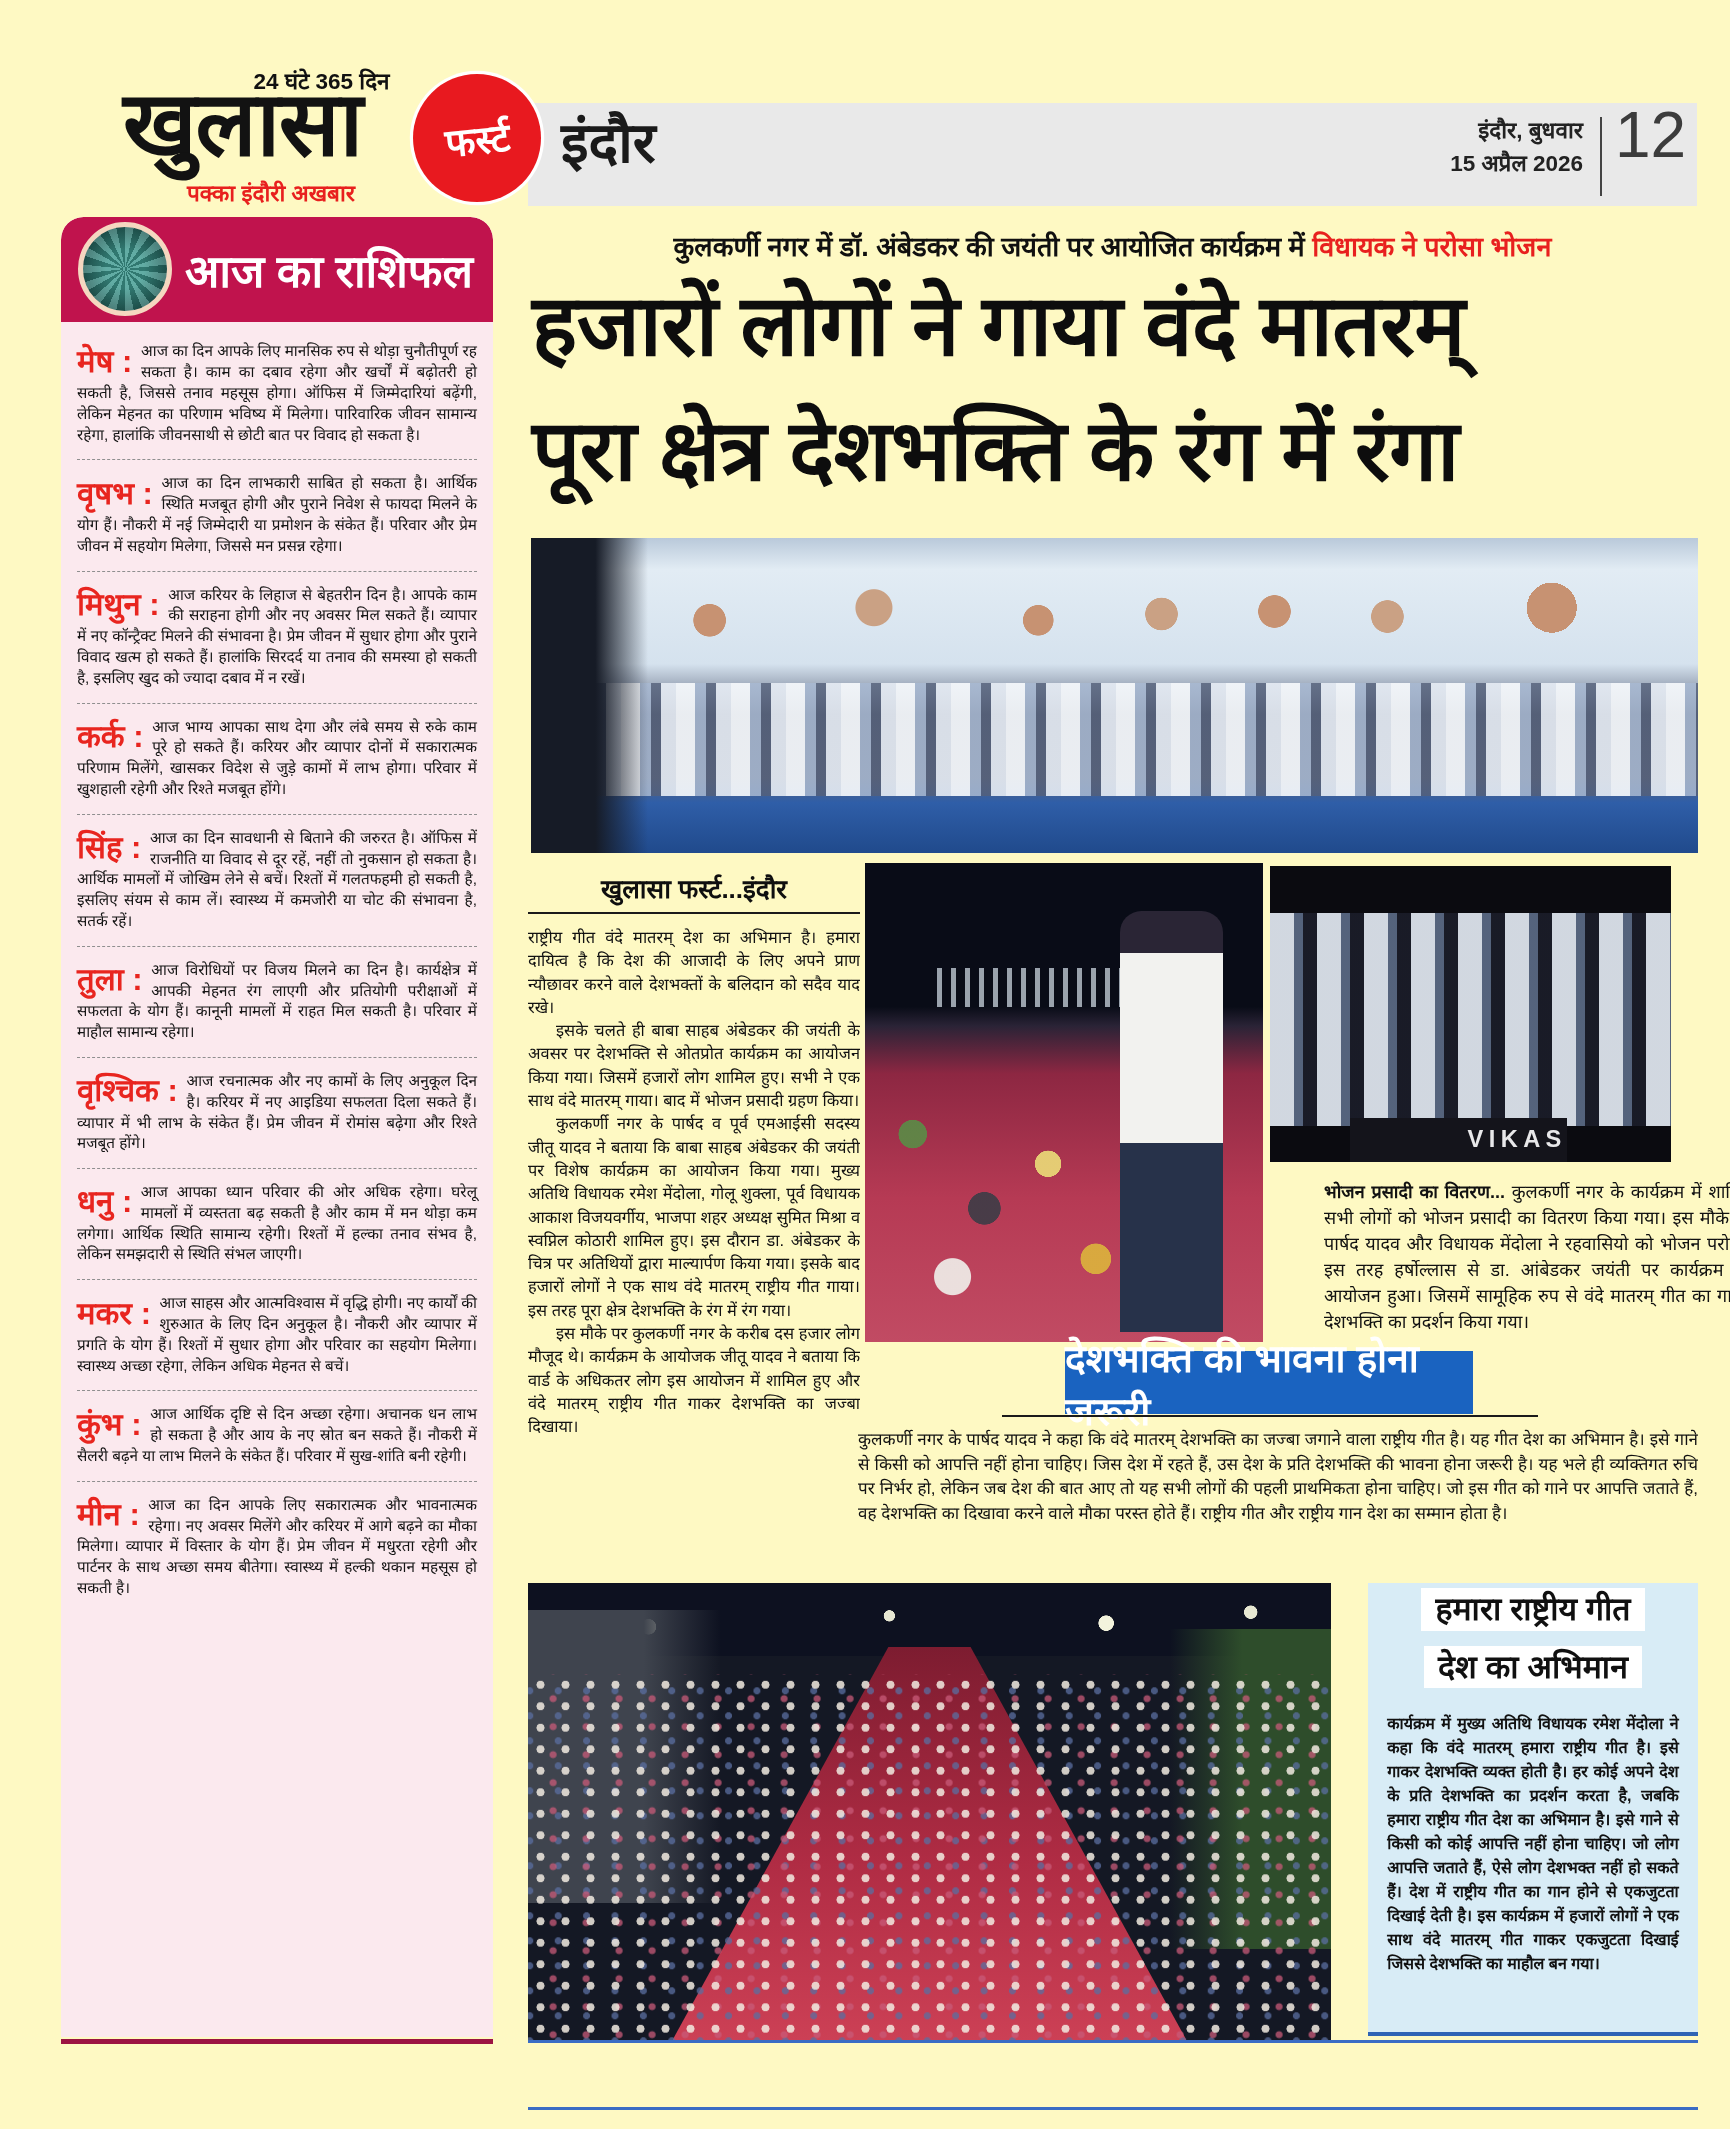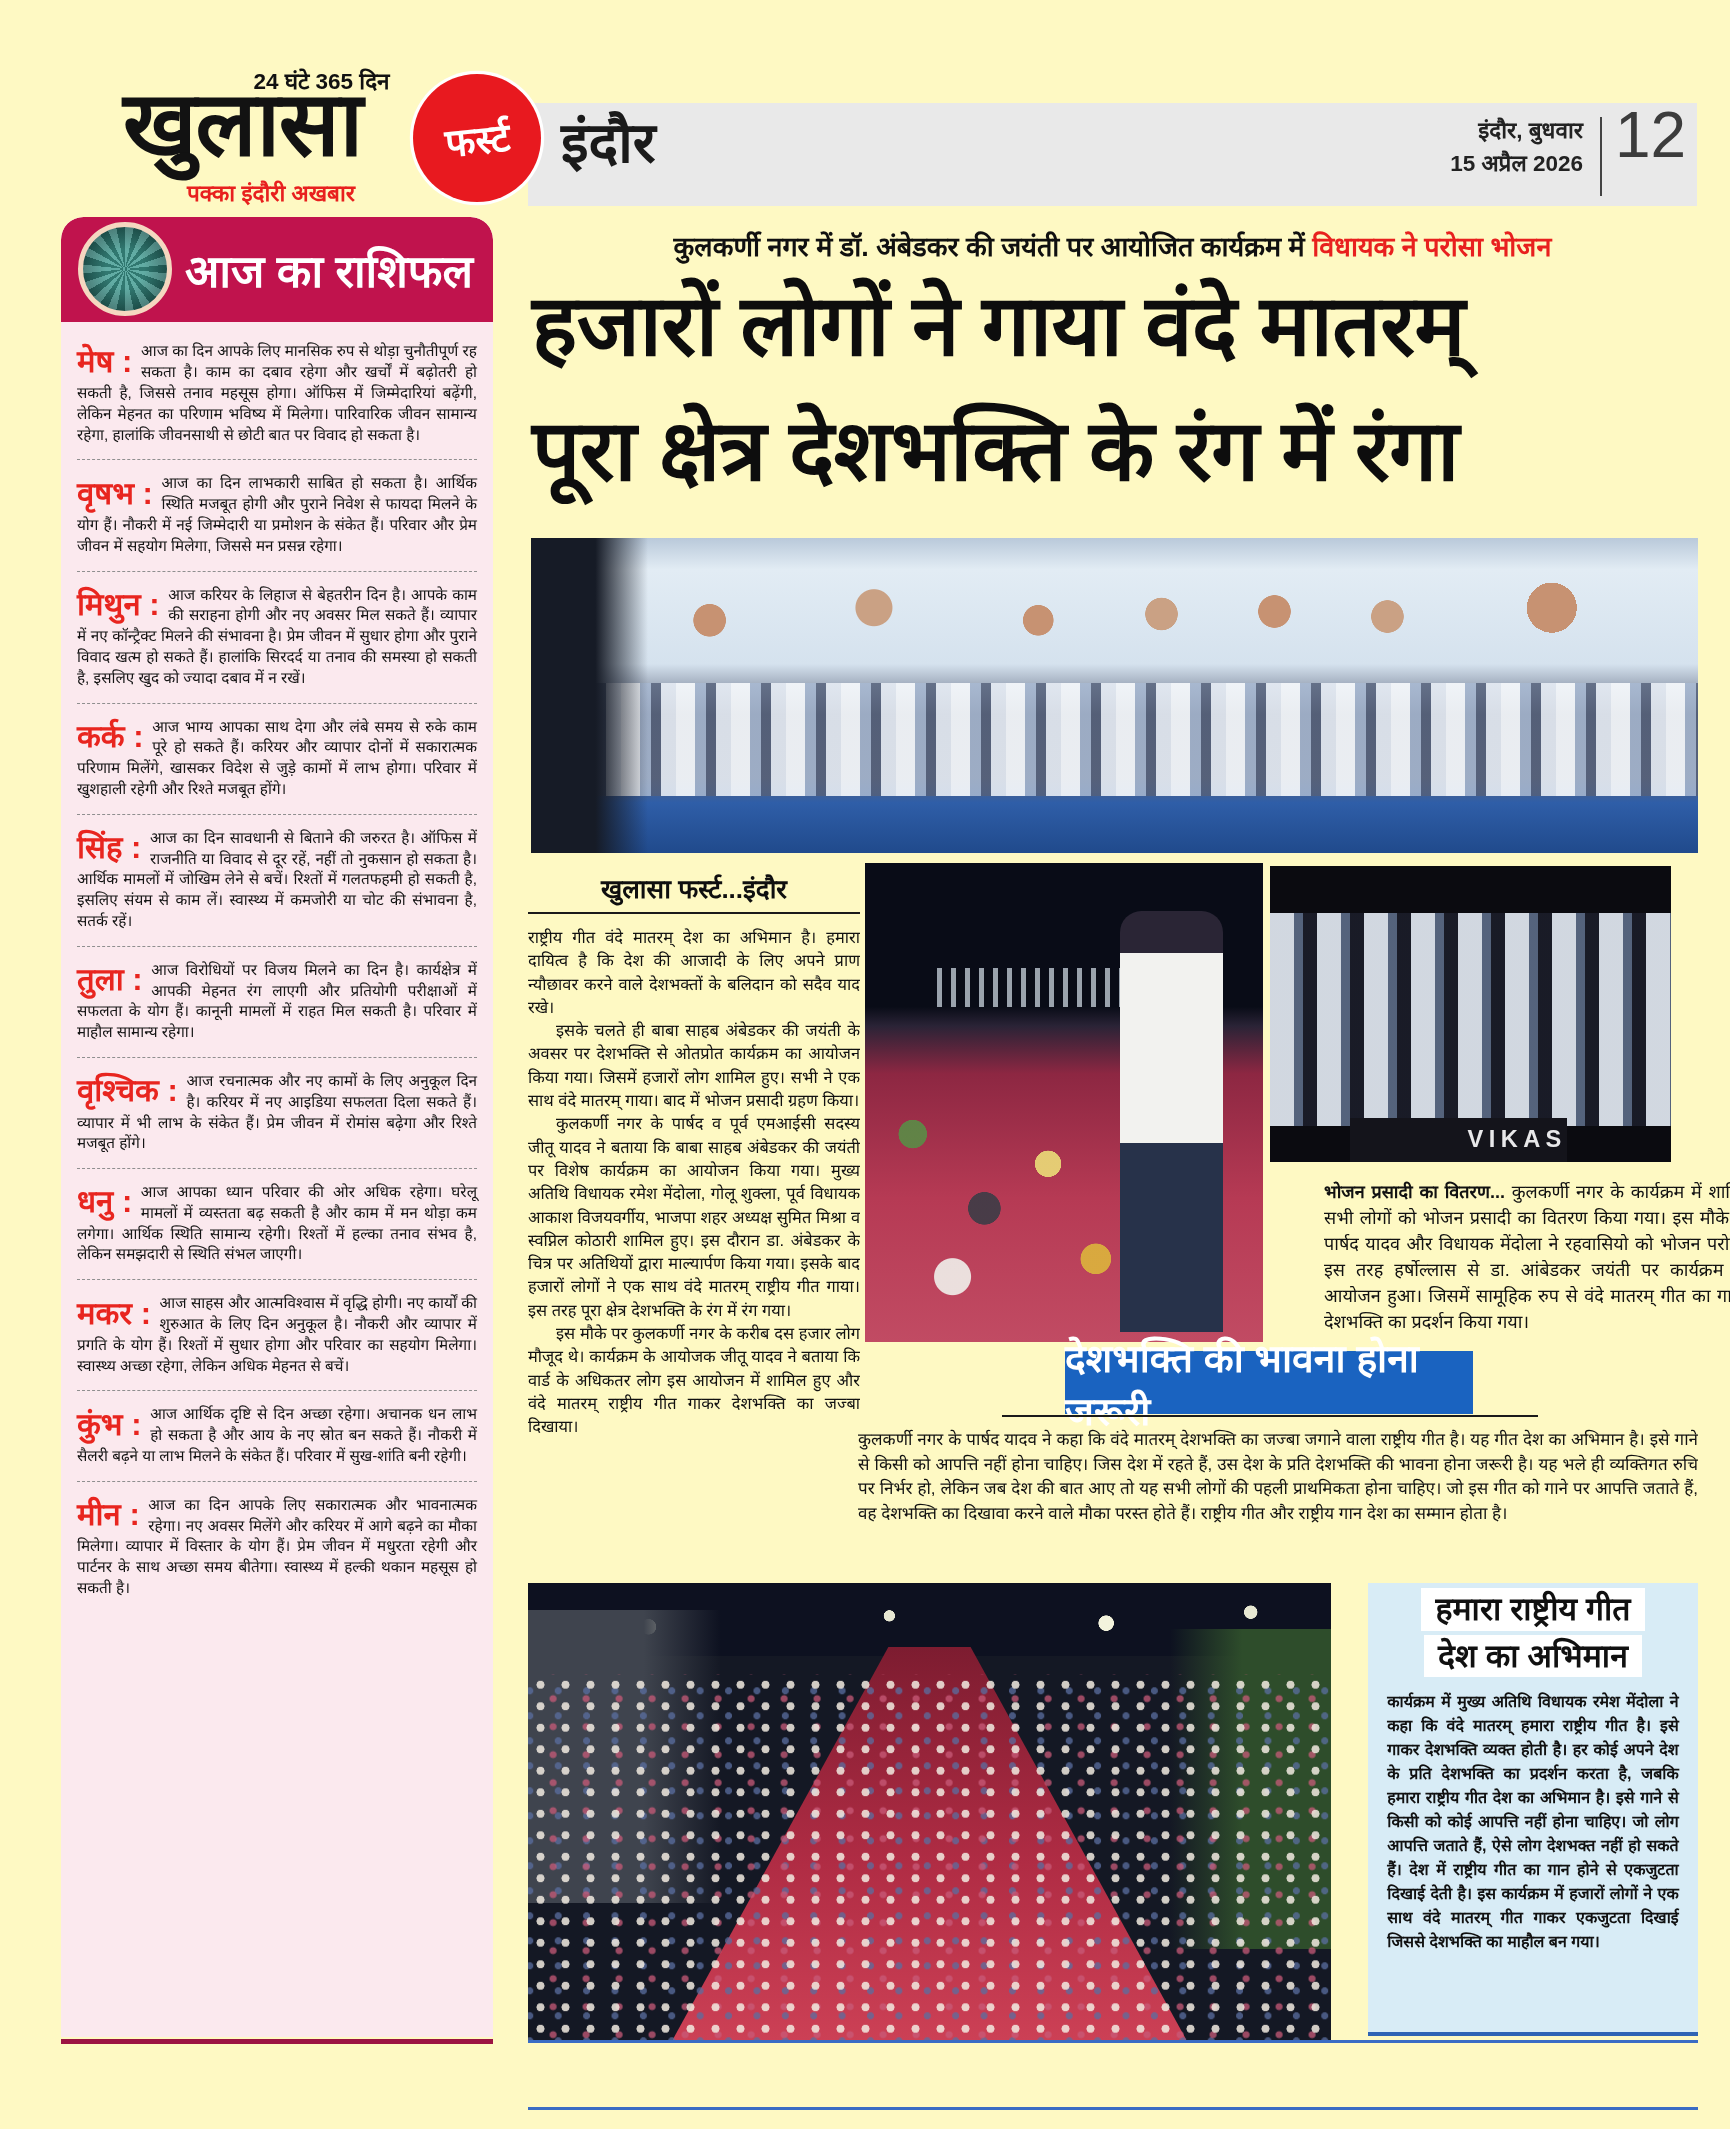--- a/index.html
+++ b/index.html
@@ -109,21 +109,21 @@
 
   
   .subhead-bar { position:absolute; left:1065px; top:1351px; width:408px; height:63px; background:#1a63c0; display:flex; align-items:center; justify-content:center; }
   .subhead-bar span { color:#ffffff; font-size:39px; font-weight:700; }
   .subhead-rule { position:absolute; left:1002px; top:1415px; width:536px; height:2.1px; background:#1a1a1a; }
   .subhead-para { position:absolute; left:858px; top:1428px; width:840px; height:149px; font-size:17px; line-height:1.45; text-align:justify; color:#111; font-weight:500; overflow:hidden; }
 
   
   .sidebox { position:absolute; left:1368px; top:1583px; width:330px; height:453px; background:#d8ecf6; border-bottom:4.3px solid #2e63b5; overflow:hidden; }
   .sidebox-title { margin-top:5.4px; text-align:center; }
-  .sidebox-title .tline { display:inline-block; background:#ffffff; padding:1.1px 14px; font-size:32px; font-weight:900; color:#101010; line-height:1.25; margin-bottom:4px; }
+  .sidebox-title .tline { display:inline-block; background:#ffffff; padding:1.1px 14px; font-size:32px; font-weight:900; color:#101010; line-height:1.25; margin-bottom:15px; }
   .sidebox-body { padding:9.7px 19.3px 0 19.3px; font-size:16px; line-height:1.5; text-align:justify; color:#111; font-weight:700; }
 
   
   .rule-photo-bottom { position:absolute; left:528px; top:2040px; width:1170px; height:3.2px; background:#3a6cc4; }
   .rule-page-bottom { position:absolute; left:528px; top:2107px; width:1170px; height:2.7px; background:#3a6cc4; }
 </style>
 </head>
 <body>
 
 <div id="page">

